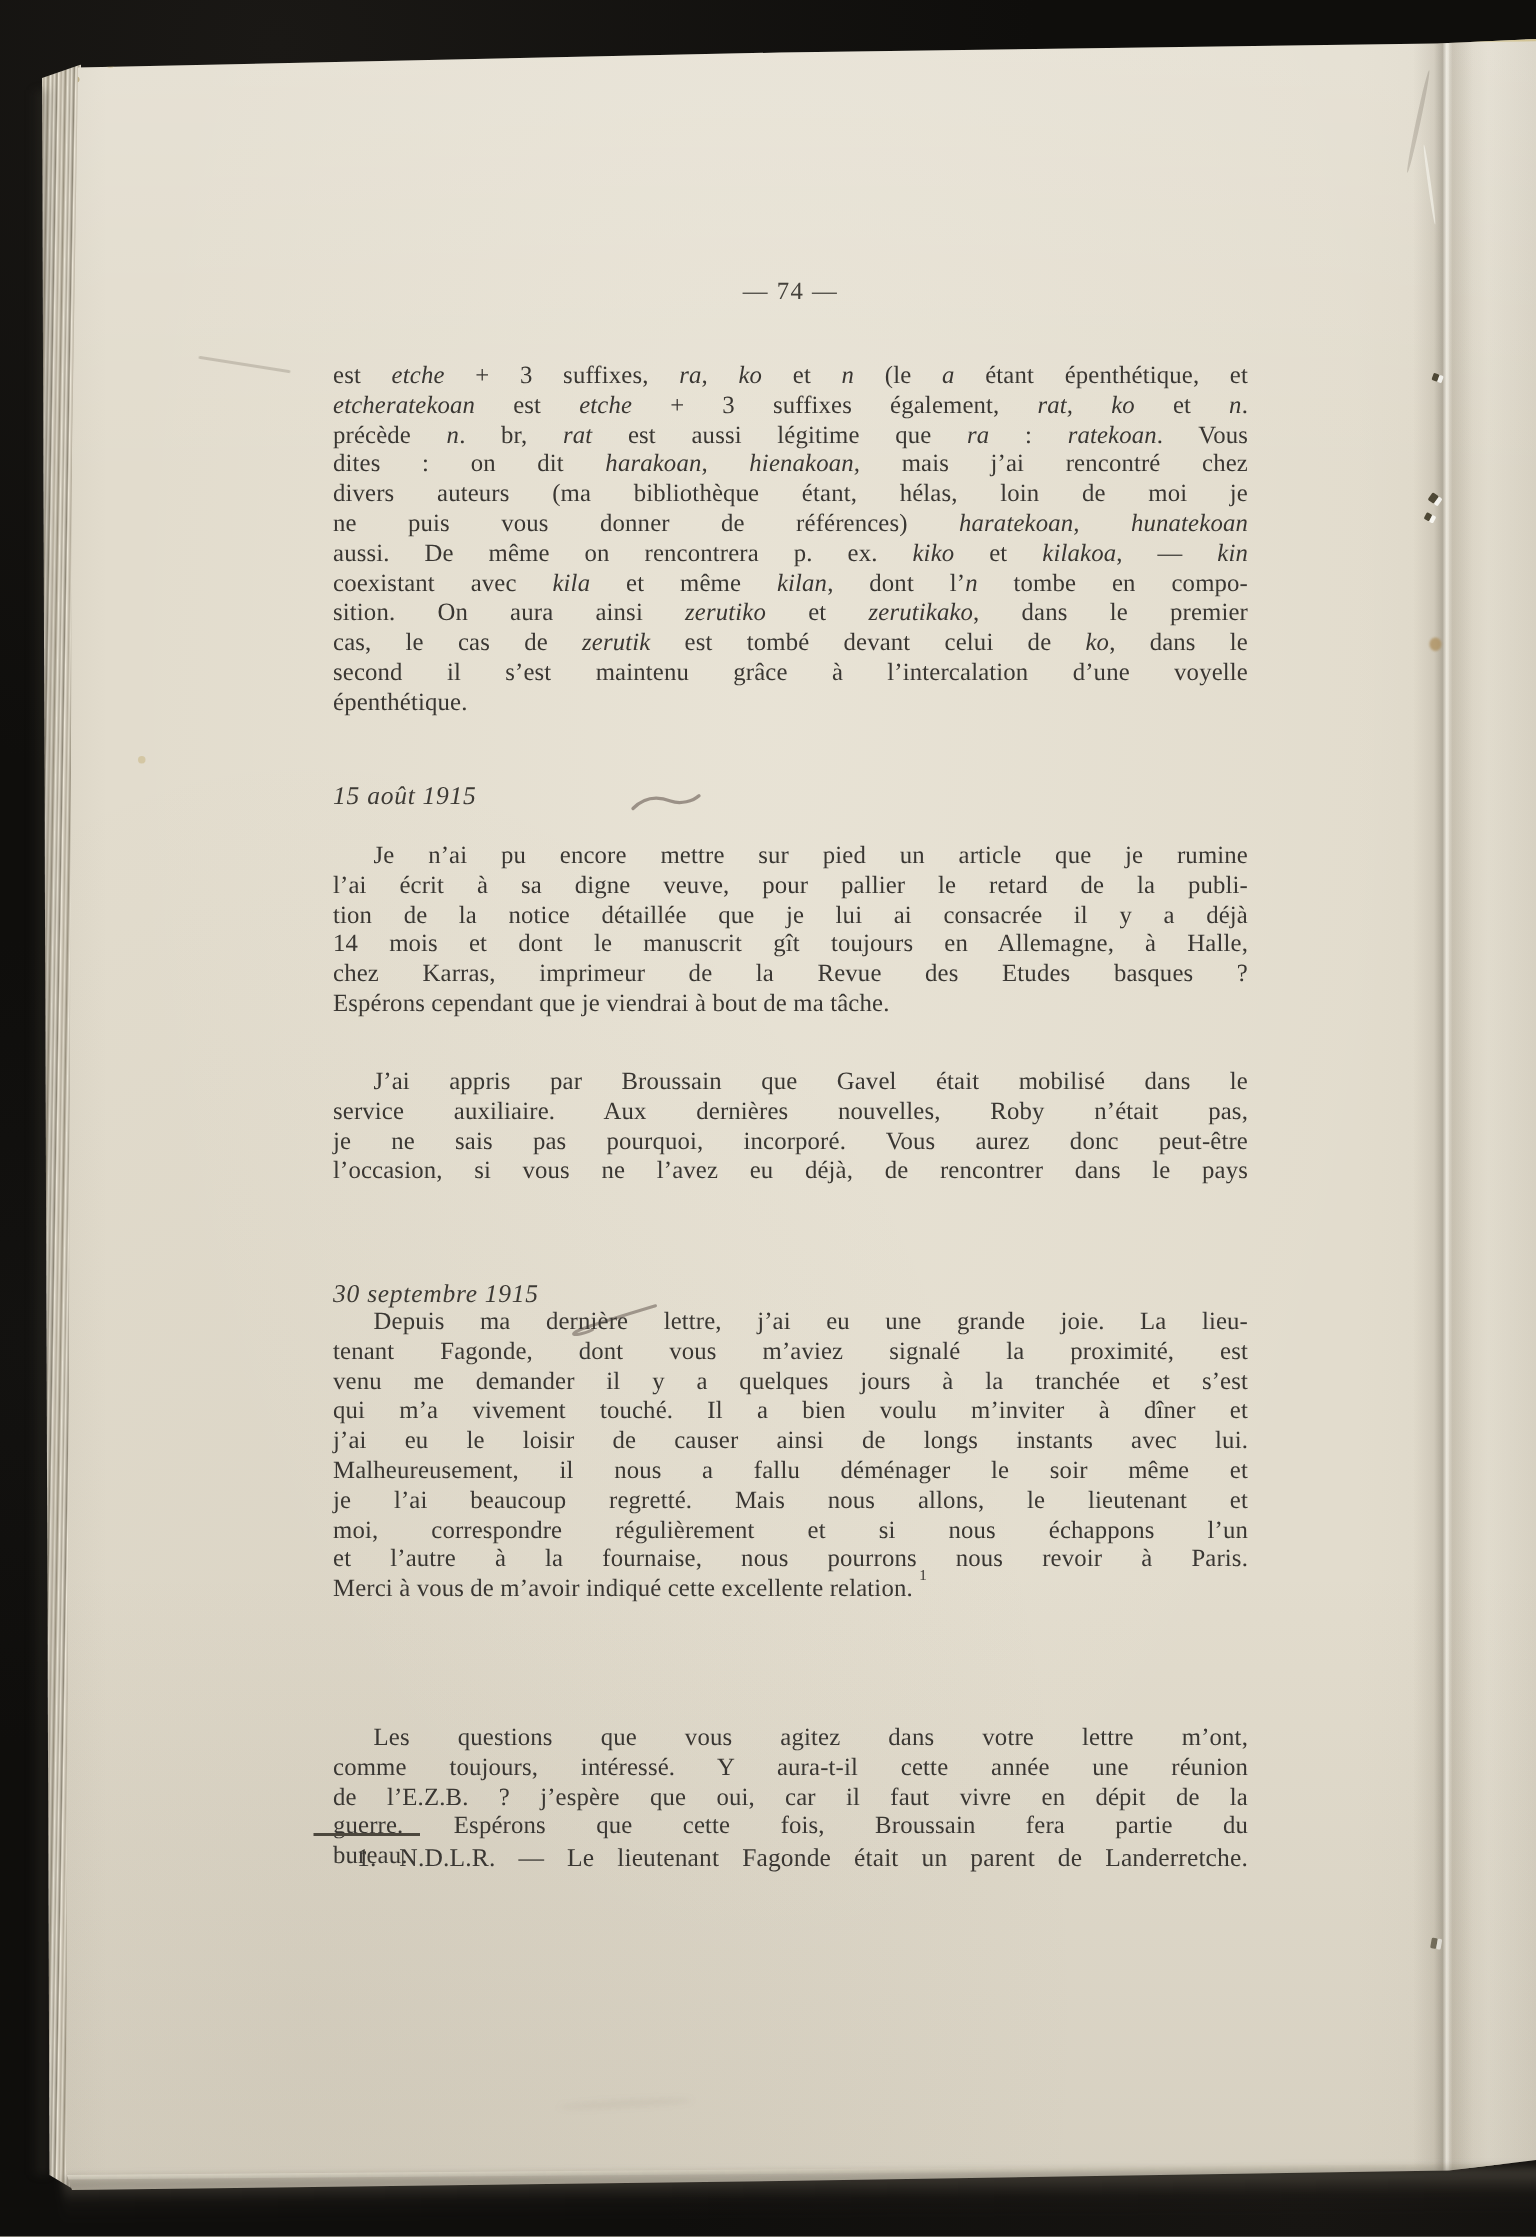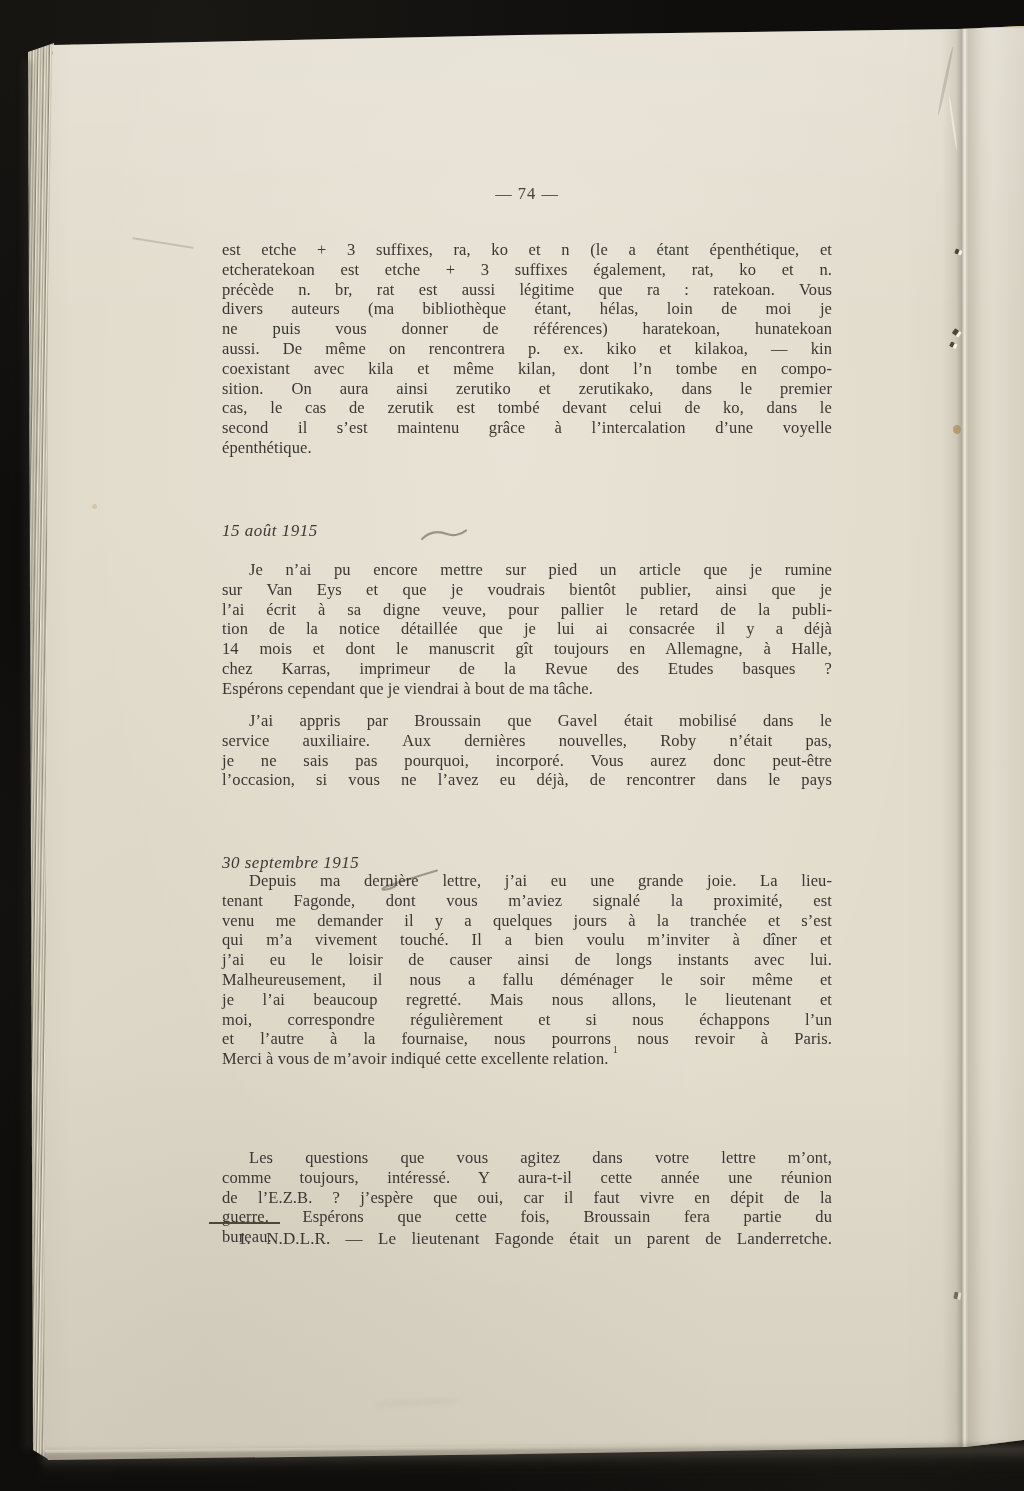--- a/index.html
+++ b/index.html
@@ -90,21 +90,21 @@
     color:#3a3733;
   }
   .pageno{
     position:absolute;top:184px;left:0;width:610px;text-align:center;
     font-size:16.5px;letter-spacing:1px;color:#44413b;
   }
   .para{position:absolute;left:0;width:610px;font-size:16.5px;line-height:19.8px;letter-spacing:0.1px;}
   .line{text-align:justify;text-align-last:justify;text-justify:inter-word;height:19.8px;white-space:normal;}
   .line.last{text-align-last:left;}
   .line.indent{text-indent:27px;}
-  .it{}
+  .it{font-style:italic;}
   sup{font-size:10px;line-height:0;position:relative;top:-5px;}
   .heading{
     position:absolute;left:0;width:610px;text-align:left;
     font-size:17px;font-style:italic;color:#3d3a35;letter-spacing:0.5px;
   }
   .heading .mark{position:absolute;}
   .footnote-rule{
     position:absolute;left:-13px;top:1222px;width:71px;height:2px;background:#4c473d;
   }
   .para.footnote{top:1230px;font-size:17px;line-height:18px;}
@@ -135,40 +135,40 @@
     <div class="nick n3"></div>
     <div class="nick n4"></div>
 
     <div class="textblock">
       <div class="pageno">— 74 —</div>
 
       <div class="para" style="top:240px">
           <div class="line"><span>est </span><span class="it">etche</span><span> + 3 suffixes, </span><span class="it">ra, ko</span><span> et </span><span class="it">n</span><span> (le </span><span class="it">a</span><span> étant épenthétique, et</span></div>
           <div class="line"><span class="it">etcheratekoan</span><span> est </span><span class="it">etche</span><span> + 3 suffixes également, </span><span class="it">rat, ko</span><span> et </span><span class="it">n</span><span>.</span></div>
           <div class="line"><span>précède </span><span class="it">n</span><span>. br, </span><span class="it">rat</span><span> est aussi légitime que </span><span class="it">ra</span><span> : </span><span class="it">ratekoan</span><span>. Vous</span></div>
+          <div class="line"><span>dites : on dit </span><span class="it">harakoan, hienakoan,</span><span> mais j’ai rencontré chez</span></div>
           <div class="line"><span>divers auteurs (ma bibliothèque étant, hélas, loin de moi je</span></div>
           <div class="line"><span>ne puis vous donner de références) </span><span class="it">haratekoan, hunatekoan</span></div>
           <div class="line"><span>aussi. De même on rencontrera p. ex. </span><span class="it">kiko</span><span> et </span><span class="it">kilakoa</span><span>, — </span><span class="it">kin</span></div>
           <div class="line"><span>coexistant avec </span><span class="it">kila</span><span> et même </span><span class="it">kilan</span><span>, dont l’</span><span class="it">n</span><span> tombe en compo-</span></div>
           <div class="line"><span>sition. On aura ainsi </span><span class="it">zerutiko</span><span> et </span><span class="it">zerutikako</span><span>, dans le premier</span></div>
           <div class="line"><span>cas, le cas de </span><span class="it">zerutik</span><span> est tombé devant celui de </span><span class="it">ko</span><span>, dans le</span></div>
           <div class="line"><span>second il s’est maintenu grâce à l’intercalation d’une voyelle</span></div>
           <div class="line last"><span>épenthétique.</span></div>
         </div>
 
       <div class="heading" style="top:521px">
         <svg class="mark" style="left:198px;top:6px" width="48" height="16" viewBox="0 0 48 16">
           <path d="M2,12 C10,4 19,4 27,7 C34,9.5 42,7 46,3.5" fill="none" stroke="#8d8379" stroke-width="2.2" stroke-linecap="round" opacity="0.85"></path>
         </svg>
         <span>15 août 1915</span>
       </div>
 
       <div class="para" style="top:560px">
           <div class="line indent"><span>Je n’ai pu encore mettre sur pied un article que je rumine</span></div>
-          <div class="line"><span>sur Van Eys et que je voudrais bientôt publier, ainsi que je</span></div>
           <div class="line"><span>l’ai écrit à sa digne veuve, pour pallier le retard de la publi-</span></div>
           <div class="line"><span>tion de la notice détaillée que je lui ai consacrée il y a déjà</span></div>
           <div class="line"><span>14 mois et dont le manuscrit gît toujours en Allemagne, à Halle,</span></div>
           <div class="line"><span>chez Karras, imprimeur de la Revue des Etudes basques ?</span></div>
           <div class="line last"><span>Espérons cependant que je viendrai à bout de ma tâche.</span></div>
         </div>
 
       <div class="para" style="top:711px">
           <div class="line indent"><span>J’ai appris par Broussain que Gavel était mobilisé dans le</span></div>
           <div class="line"><span>service auxiliaire. Aux dernières nouvelles, Roby n’était pas,</span></div>

